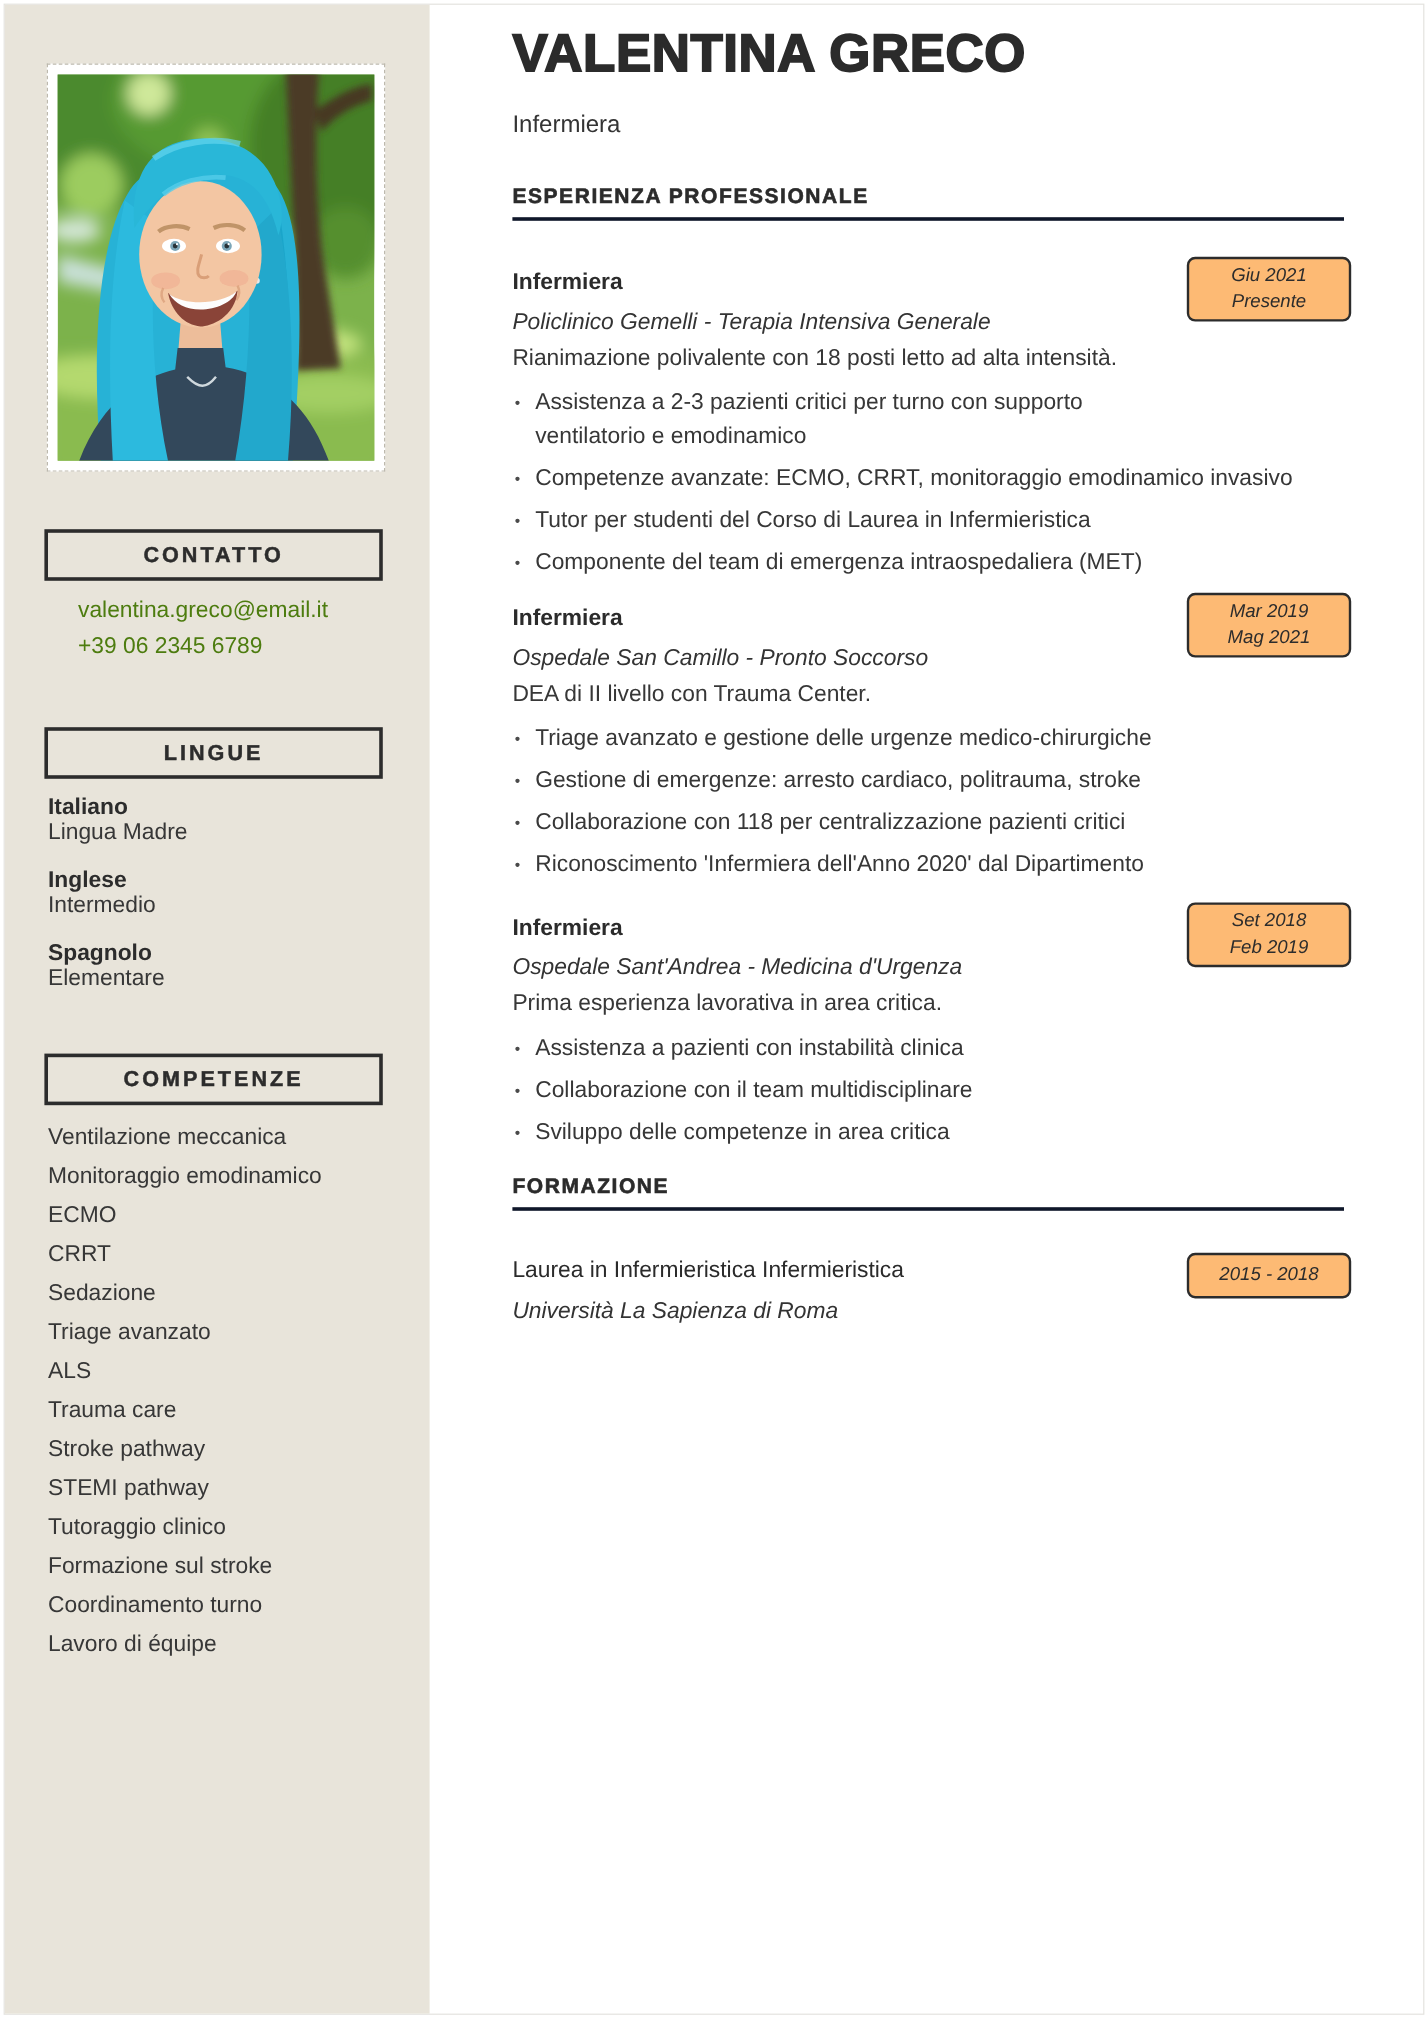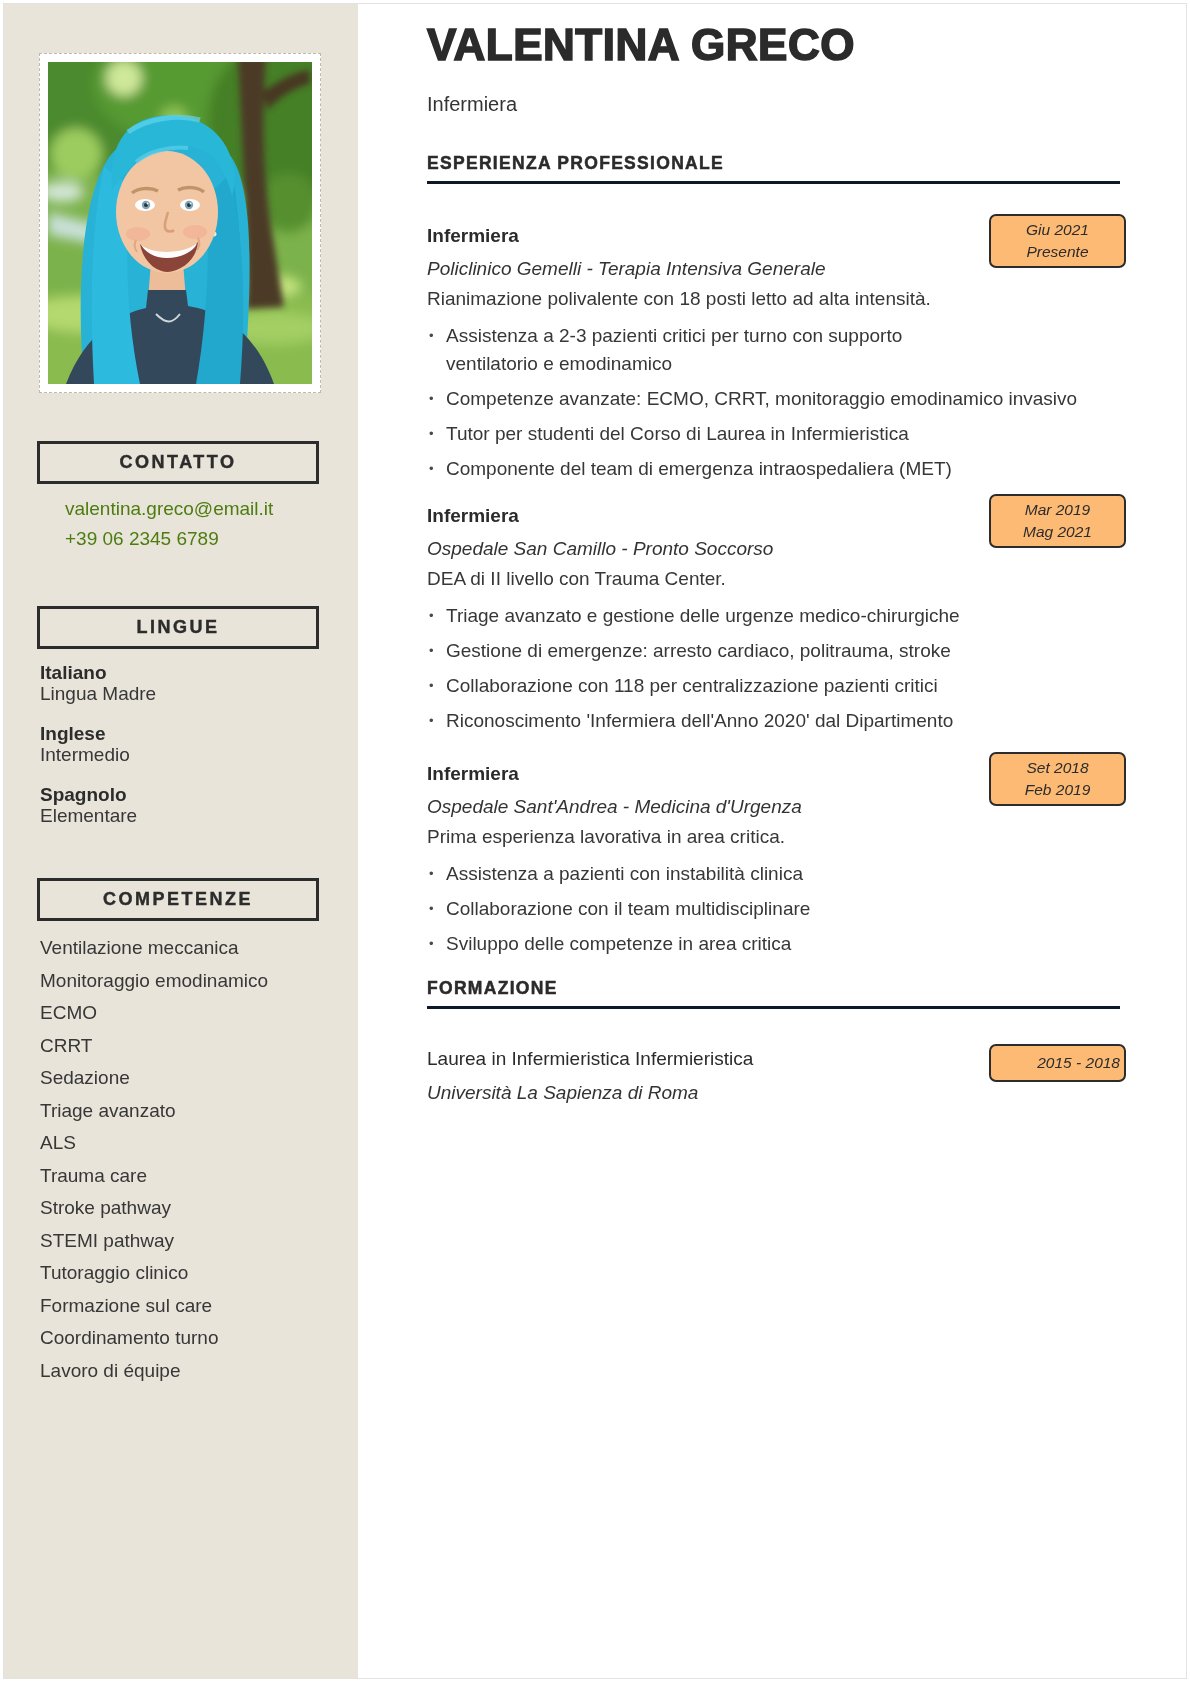--- a/index.html
+++ b/index.html
@@ -41,21 +41,21 @@
   .job h3{margin:11px 0 11px;font-size:19px;line-height:22px;font-weight:bold;color:#2b2b2b;}
   .company{font-style:italic;font-size:19px;line-height:22px;margin:0 0 8px;color:#333;}
   .summary{font-size:19px;line-height:22px;margin:0;}
   .job ul{margin:12px 0 0;padding:0;list-style:none;}
   .job li{position:relative;padding-left:19px;font-size:19px;line-height:28px;margin-bottom:7px;color:#373737;}
   .job li::before{content:"\2022";position:absolute;left:2px;top:0;font-size:13px;line-height:28px;color:#4a4a4a;}
 
   .datebox{position:absolute;right:-6px;top:0;width:137px;box-sizing:border-box;border:2px solid #2c2c2c;
            border-radius:7px;background:#fdba74;font-style:italic;font-size:15.5px;line-height:22px;
            text-align:center;padding:3px 4px;color:#2c2c2c;}
-  .datebox.single{padding:6px 4px;text-align:right;}
+  .datebox.single{padding:6px 4px;}
 
   .edu{position:absolute;left:423px;top:1040px;width:693px;}
   .degree{margin:4px 0 0;font-size:19px;line-height:22px;font-weight:normal;color:#2b2b2b;}
   .school{font-style:italic;font-size:19px;line-height:22px;margin-top:12px;color:#333;}
 </style>
 </head>
 <body>
 
 <div class="canvas">
   <div class="page">
@@ -162,21 +162,21 @@
           <li>Monitoraggio emodinamico</li>
           <li>ECMO</li>
           <li>CRRT</li>
           <li>Sedazione</li>
           <li>Triage avanzato</li>
           <li>ALS</li>
           <li>Trauma care</li>
           <li>Stroke pathway</li>
           <li>STEMI pathway</li>
           <li>Tutoraggio clinico</li>
-          <li>Formazione sul care</li>
+          <li>Formazione sul stroke</li>
           <li>Coordinamento turno</li>
           <li>Lavoro di équipe</li>
         </ul>
     </aside>
 
     <h1 class="name">VALENTINA GRECO</h1>
     <div class="role">Infermiera</div>
 
     <h2 class="sechead" id="exp-head">ESPERIENZA PROFESSIONALE</h2>
     <div id="jobs-host">

